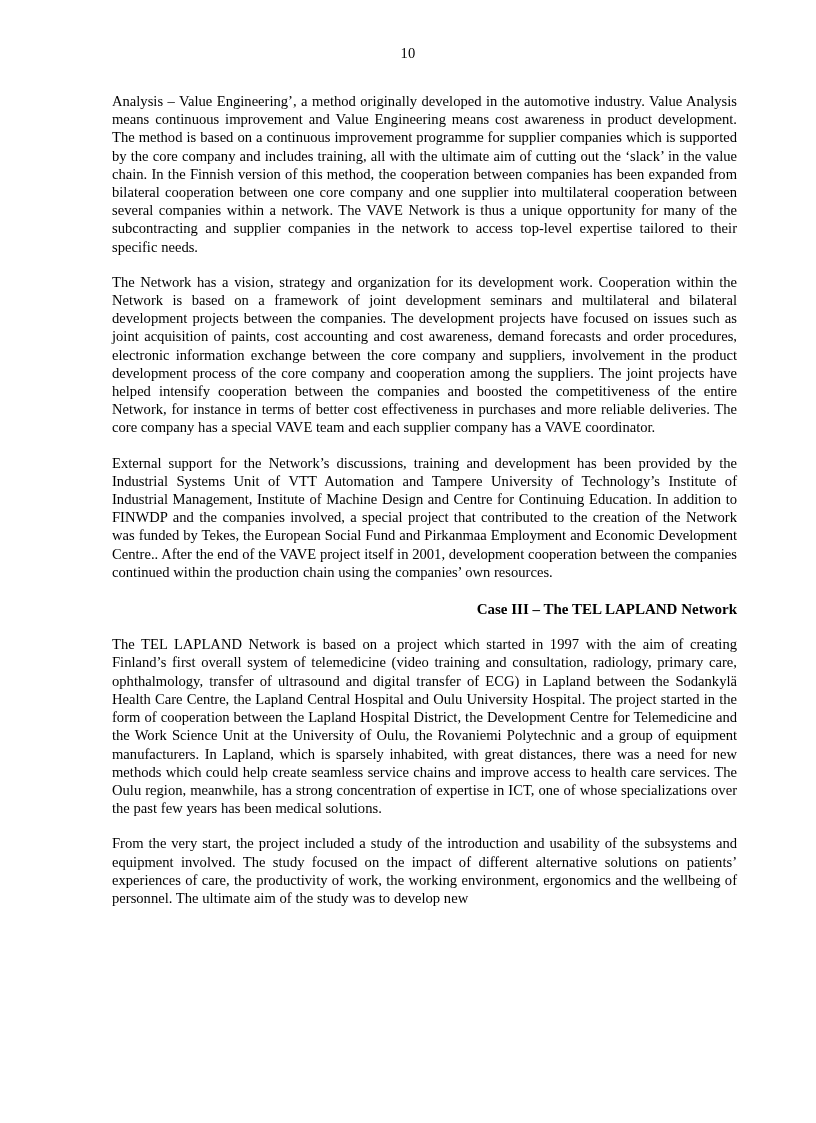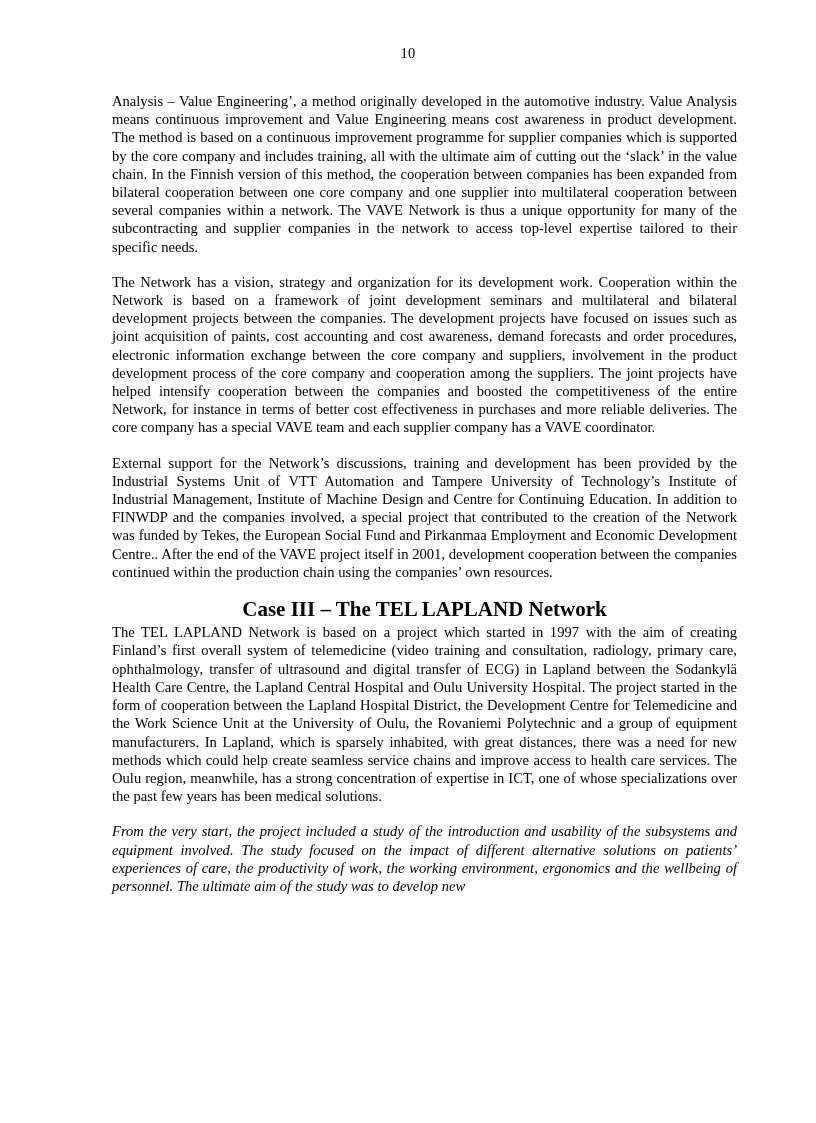--- a/index.html
+++ b/index.html
@@ -42,28 +42,27 @@
     font-size: 14.6px;
     line-height: 18.2px;
     text-align: justify;
     text-justify: inter-word;
     hyphens: none;
     -webkit-hyphens: none;
     word-spacing: 0.1px;
   }
   p.body-text:last-child {
     margin-bottom: 4px;
-    font-style: italic;
   }
   h2.section-heading {
-    margin: 0 0 5px 0;
-    font-size: 21px;
+    margin: 0 0 17px 0;
+    font-size: 15px;
     line-height: 18.2px;
     font-weight: bold;
-    text-align: center;
+    text-align: right;
   }
   .spacer-before-heading {
     height: 2px;
   }
 </style>
 </head>
 <body>
 
 <div class="page">
 

